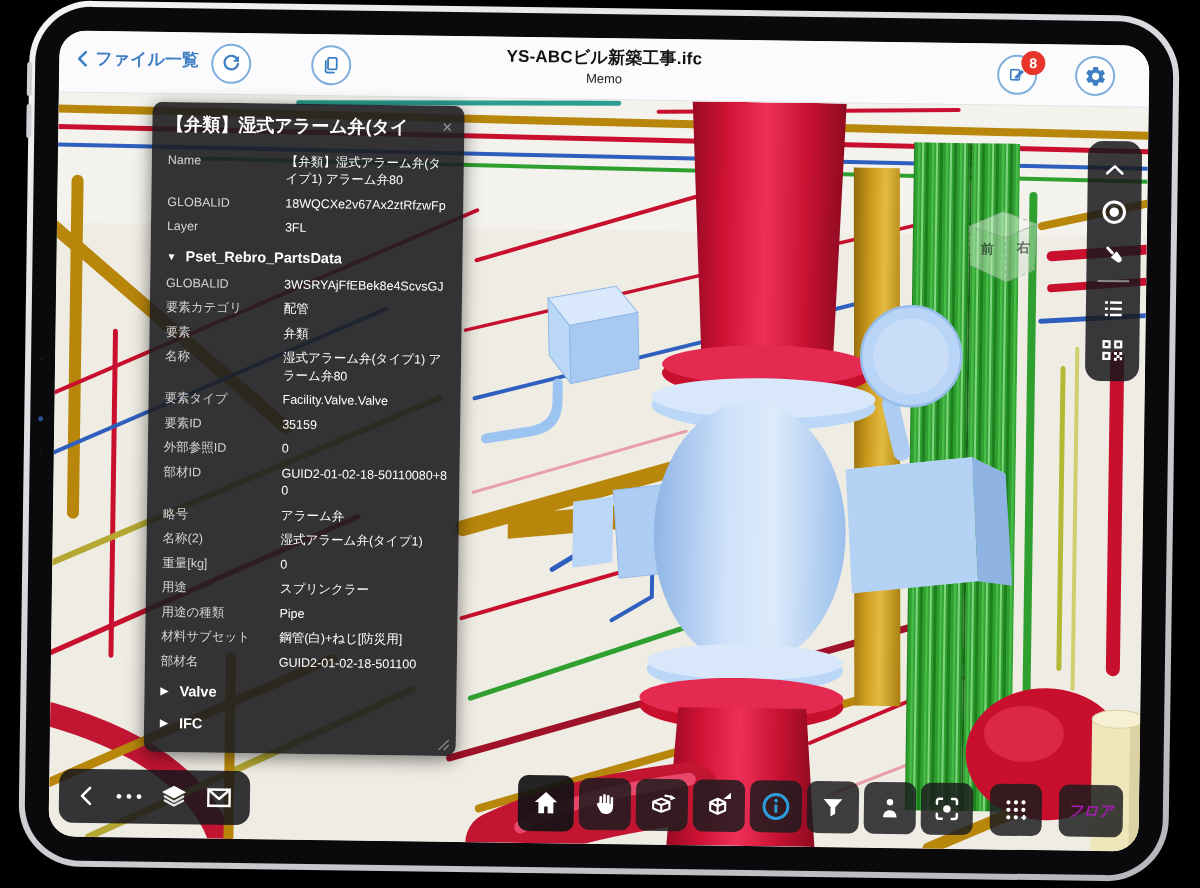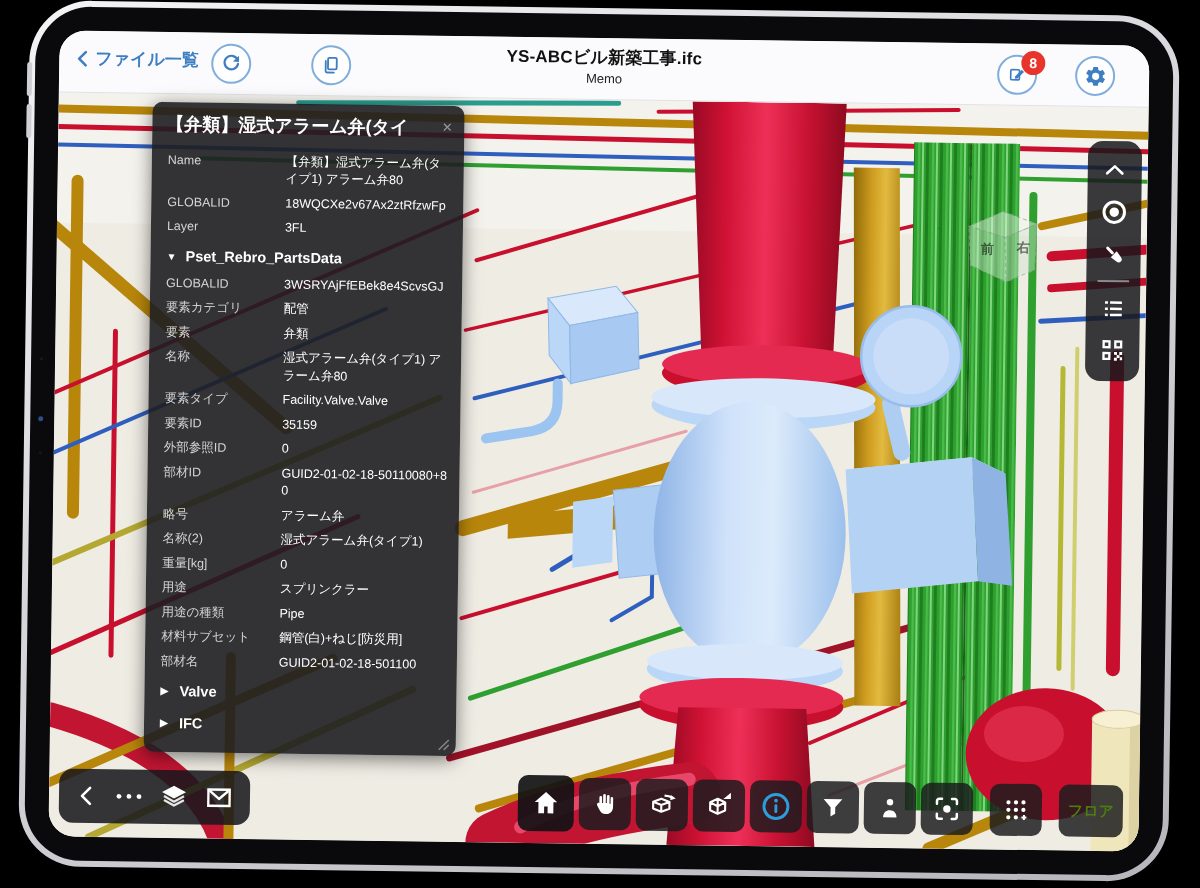--- a/index.html
+++ b/index.html
@@ -75,22 +75,22 @@
   .bl-btn { display:grid; place-items:center; cursor:pointer; }
 
   
   .br-bar { position:absolute; right:16px; bottom:12px; display:flex; align-items:center; gap:5px;
     z-index:35; }
   .tool-btn { width:52px; height:52px; border-radius:10px; background:rgba(28,28,30,0.84);
     display:grid; place-items:center; cursor:pointer; }
   .tool-btn.home { width:56px; height:56px; background:rgba(18,18,20,0.92); }
   .tool-btn.gap-left { margin-left:12px; }
   .floor-btn { width:64px; height:52px; border-radius:10px; background:rgba(28,28,30,0.84);
-    color:#4d7c0f; font-size:15px; font-weight:600; display:grid; place-items:center;
-    margin-left:12px; cursor:pointer; }
+    color:#a21caf; font-size:15px; font-weight:600; display:grid; place-items:center;
+    margin-left:12px; cursor:pointer;font-style:italic; }
   svg { display:block; }
 </style>
 </head>
 <body>
 
 <div class="stage">
   <div class="device">
     <div class="side-btn" style="left:-2px; top:62px; height:34px;"></div>
     <div class="side-btn" style="left:-2px; top:104px; height:34px;"></div>
     <div class="bezel">

